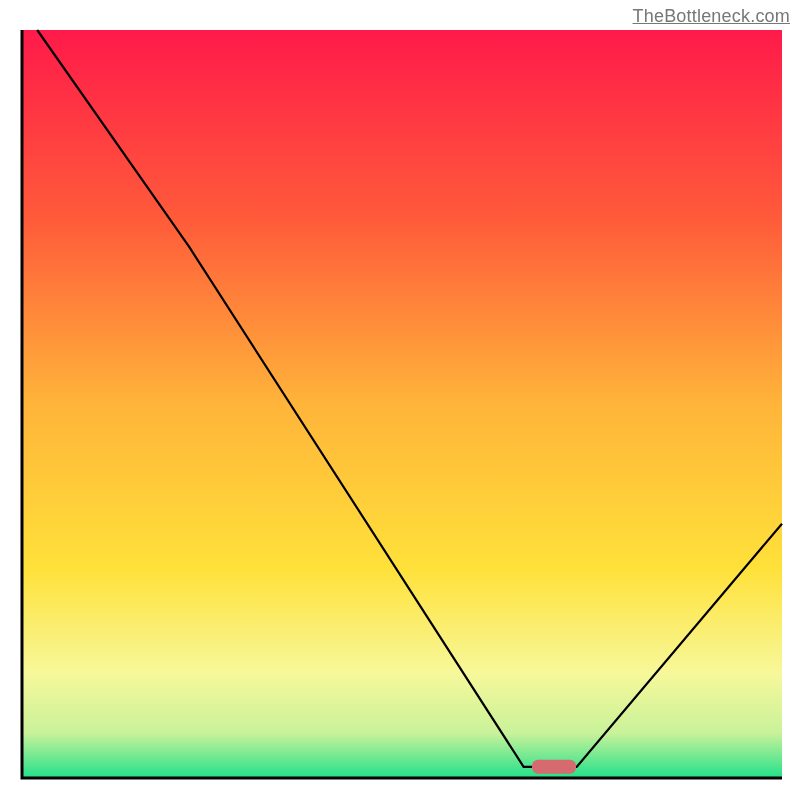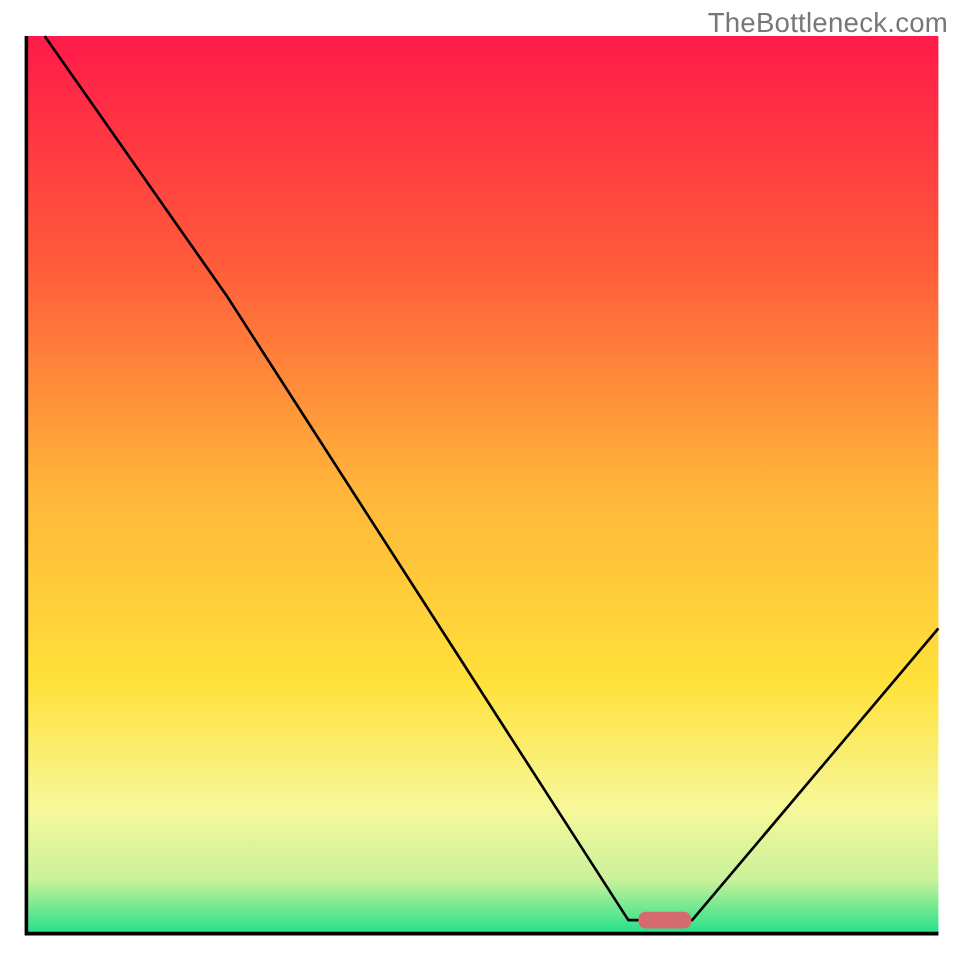--- a/index.html
+++ b/index.html
@@ -13,23 +13,24 @@
   .chart-wrap {
     position: relative;
     width: 800px;
     height: 800px;
   }
   .attribution {
     position: absolute;
     top: 6px;
     right: 10px;
     color: #777;
-    font-size: 23px;
+    font-size: 18px;
     font-weight: 400;
     letter-spacing: 0.2px;
+    text-decoration: underline;
   }
   svg { display: block; }
 </style>
 </head>
 <body>
 
 <div class="chart-wrap">
   <span class="attribution">TheBottleneck.com</span>
   <svg id="chart-svg" width="800" height="800" viewBox="0 0 800 800">
     <defs>

